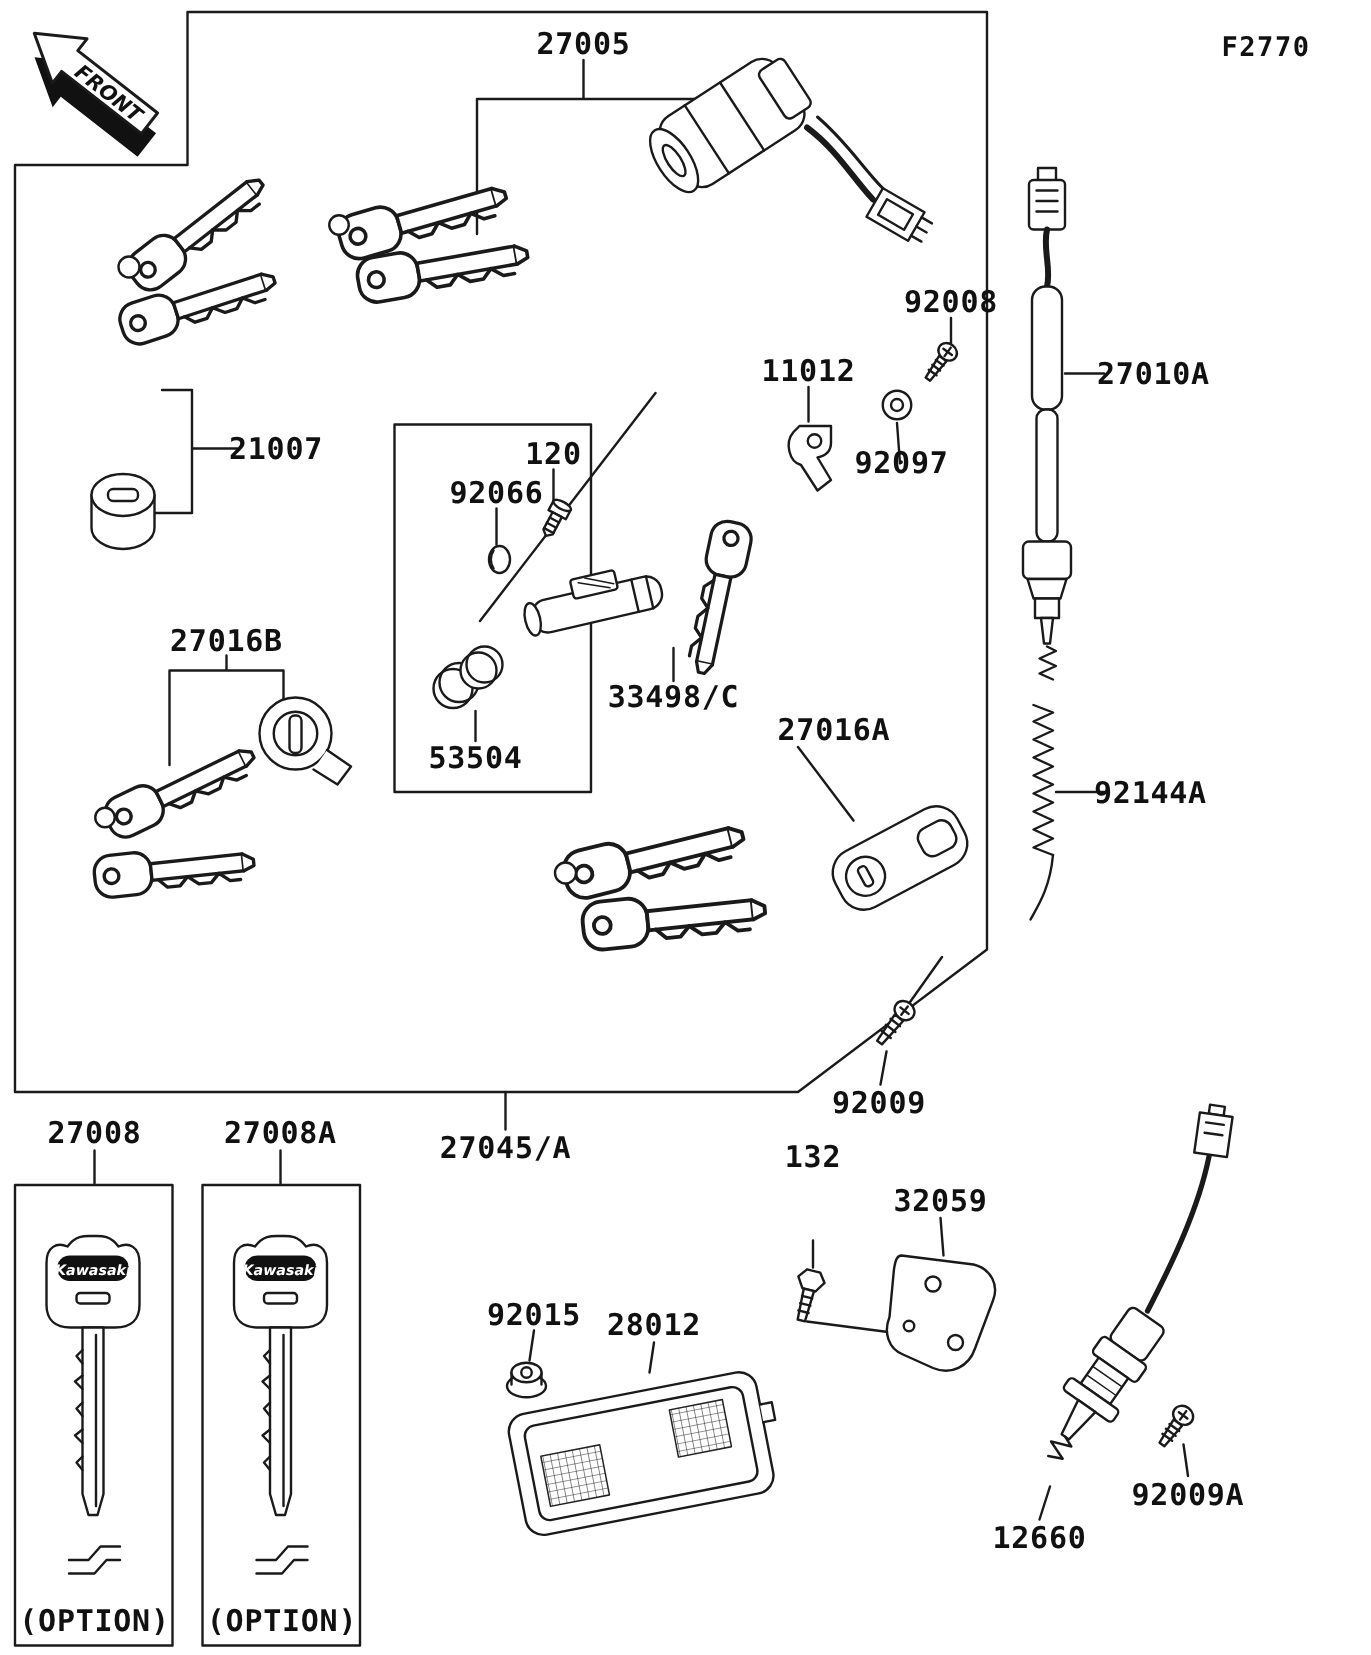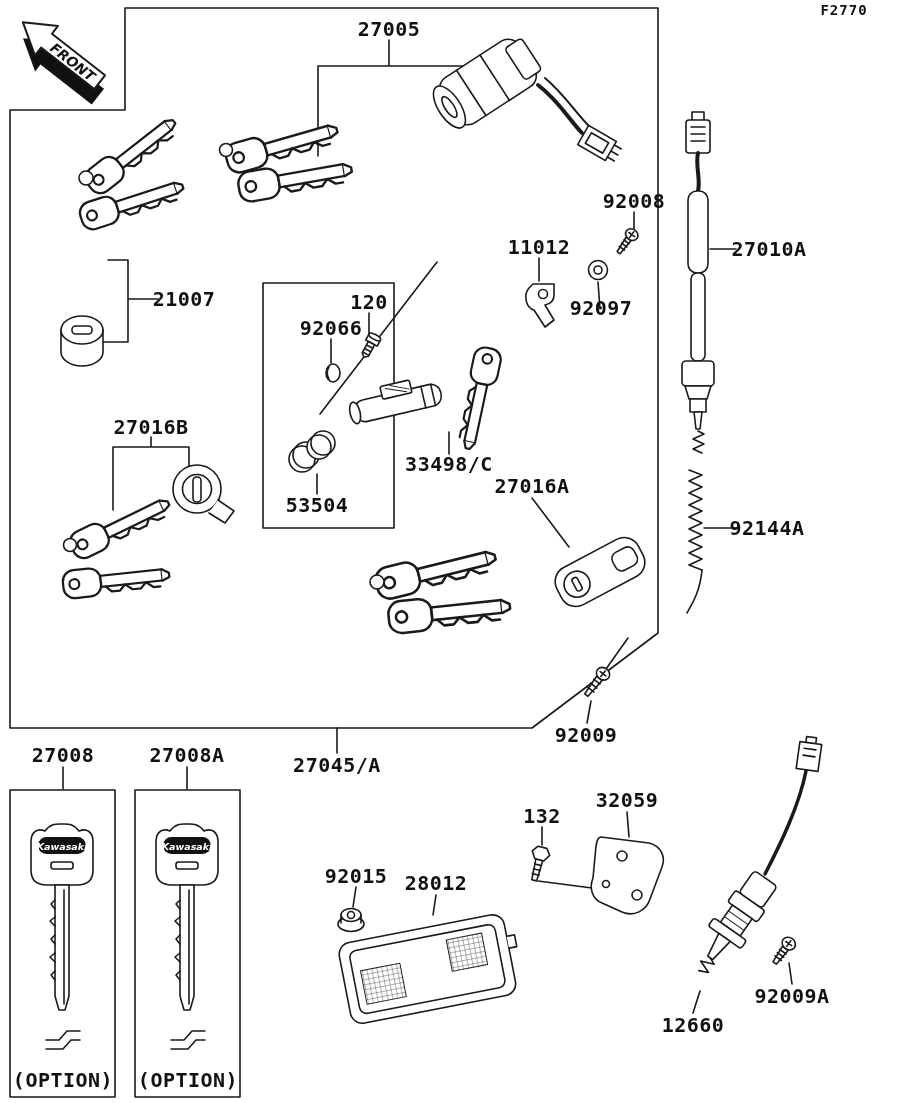--- a/index.html
+++ b/index.html
@@ -7,21 +7,21 @@
   .page {
     position:relative; width:914px; height:1103px; background:#ffffff;
     font-family:"DejaVu Sans Mono","Liberation Mono",monospace; overflow:hidden;
   }
   svg.art { position:absolute; left:0; top:0; }
   .lbl {
     position:absolute; transform:translate(-50%,-50%);
     font-weight:700; font-size:20px; color:#111; white-space:nowrap;
     letter-spacing:0.5px; line-height:1;
   }
-  .lbl.small { font-size:14px; letter-spacing:1px; }
+  .lbl.small { font-size:18px; letter-spacing:1px;margin-top:22px; }
   .brand { font:italic 700 9.5px "DejaVu Sans",sans-serif; fill:#fff; stroke:none; text-anchor:middle; }
   .fronttxt { font:italic 700 11px "DejaVu Sans",sans-serif; fill:#111; stroke:none; text-anchor:middle; }
 </style>
 </head>
 <body>
 
 <div class="page">
 
 <svg class="art" width="914" height="1103" viewBox="0 0 914 1103" xmlns="http://www.w3.org/2000/svg">
   <defs>
@@ -289,28 +289,28 @@
 <div class="lbl" style="left:184px;top:299px">21007</div>
 <div class="lbl" style="left:331px;top:328px">92066</div>
 <div class="lbl" style="left:369px;top:302px">120</div>
 <div class="lbl" style="left:539px;top:247px">11012</div>
 <div class="lbl" style="left:634px;top:201px">92008</div>
 <div class="lbl" style="left:601px;top:308px">92097</div>
 <div class="lbl" style="left:769px;top:249px">27010A</div>
 <div class="lbl" style="left:151px;top:427px">27016B</div>
 <div class="lbl" style="left:449px;top:464px">33498/C</div>
 <div class="lbl" style="left:317px;top:505px">53504</div>
-<div class="lbl" style="left:532px;top:486px">27016A</div>
+<div class="lbl" style="left:556px;top:486px">27016A</div>
 <div class="lbl" style="left:767px;top:528px">92144A</div>
 <div class="lbl" style="left:586px;top:735px">92009</div>
 <div class="lbl" style="left:337px;top:765px">27045/A</div>
 <div class="lbl" style="left:63px;top:755px">27008</div>
 <div class="lbl" style="left:187px;top:755px">27008A</div>
 <div class="lbl" style="left:356px;top:876px">92015</div>
 <div class="lbl" style="left:436px;top:883px">28012</div>
-<div class="lbl" style="left:542px;top:816px">132</div>
+<div class="lbl" style="left:542px;top:771px">132</div>
 <div class="lbl" style="left:627px;top:800px">32059</div>
 <div class="lbl" style="left:792px;top:996px">92009A</div>
 <div class="lbl" style="left:693px;top:1025px">12660</div>
 <div class="lbl" style="left:63px;top:1080px">(OPTION)</div>
 <div class="lbl" style="left:188px;top:1080px">(OPTION)</div>
 
 </div>
 
 </body></html>

